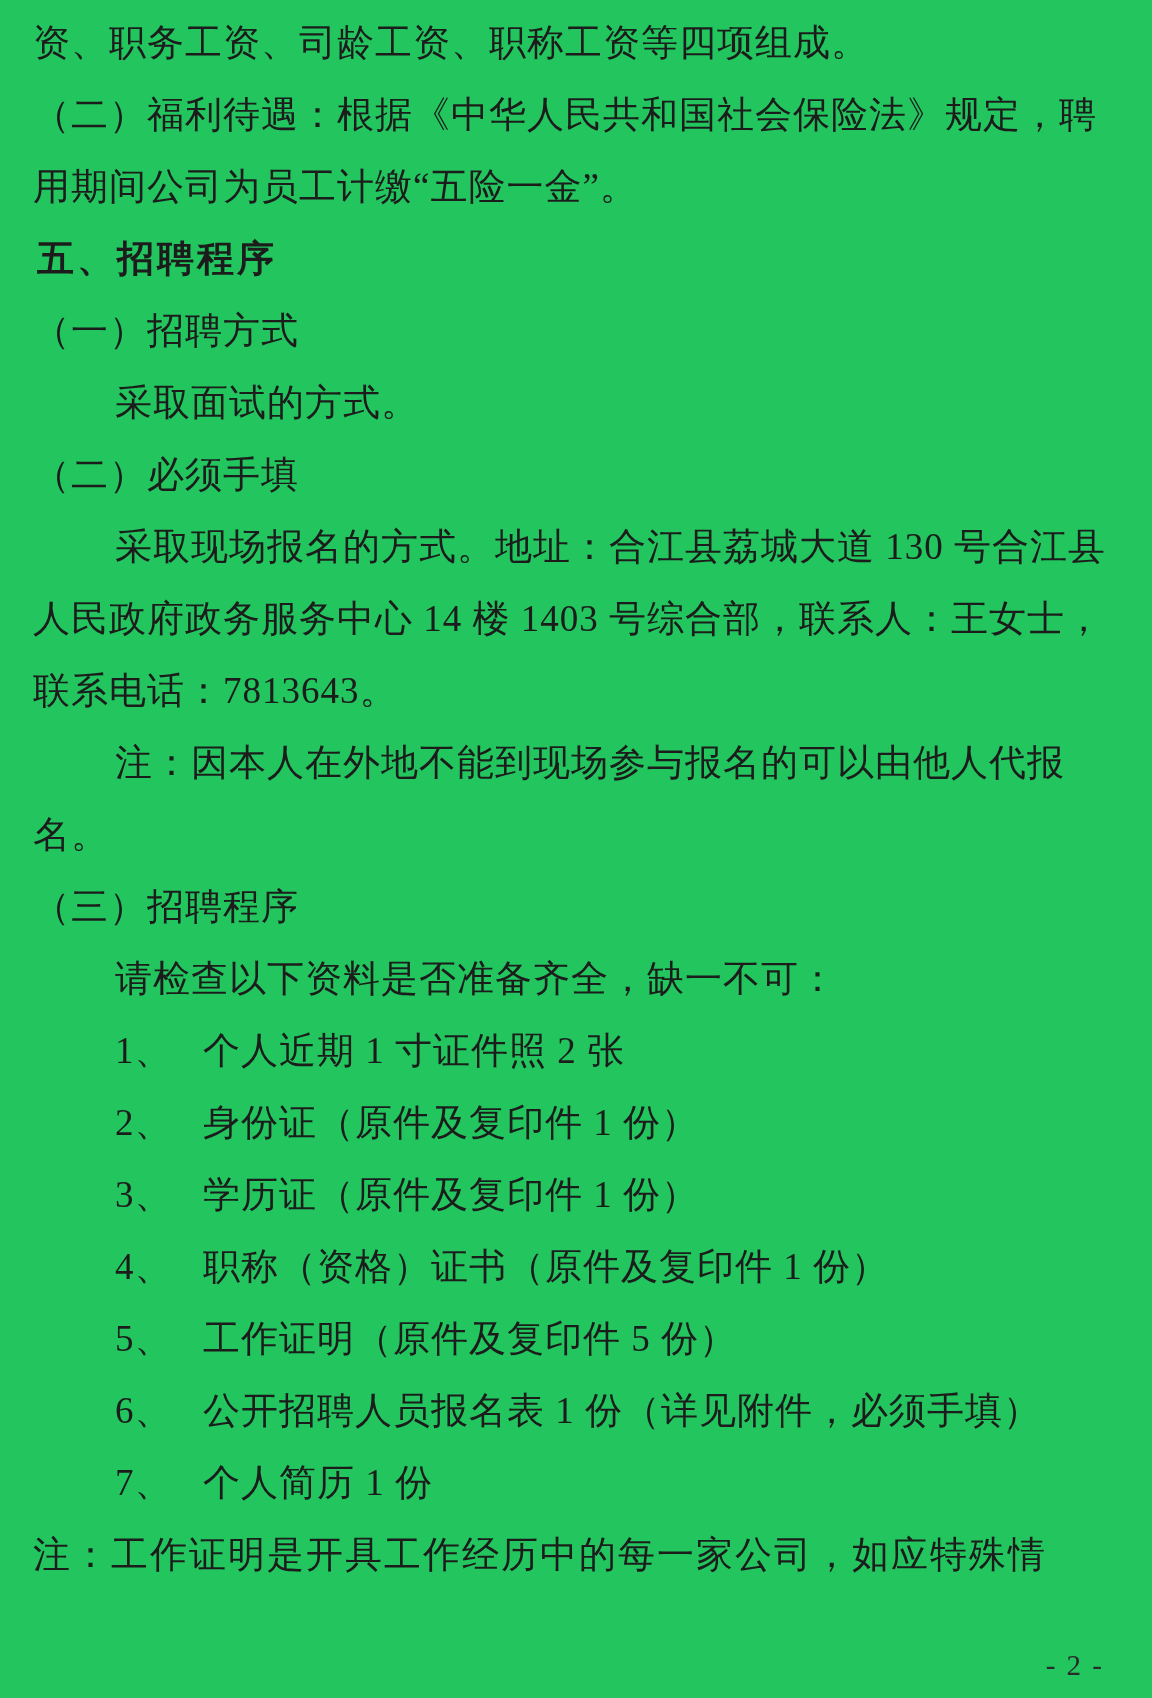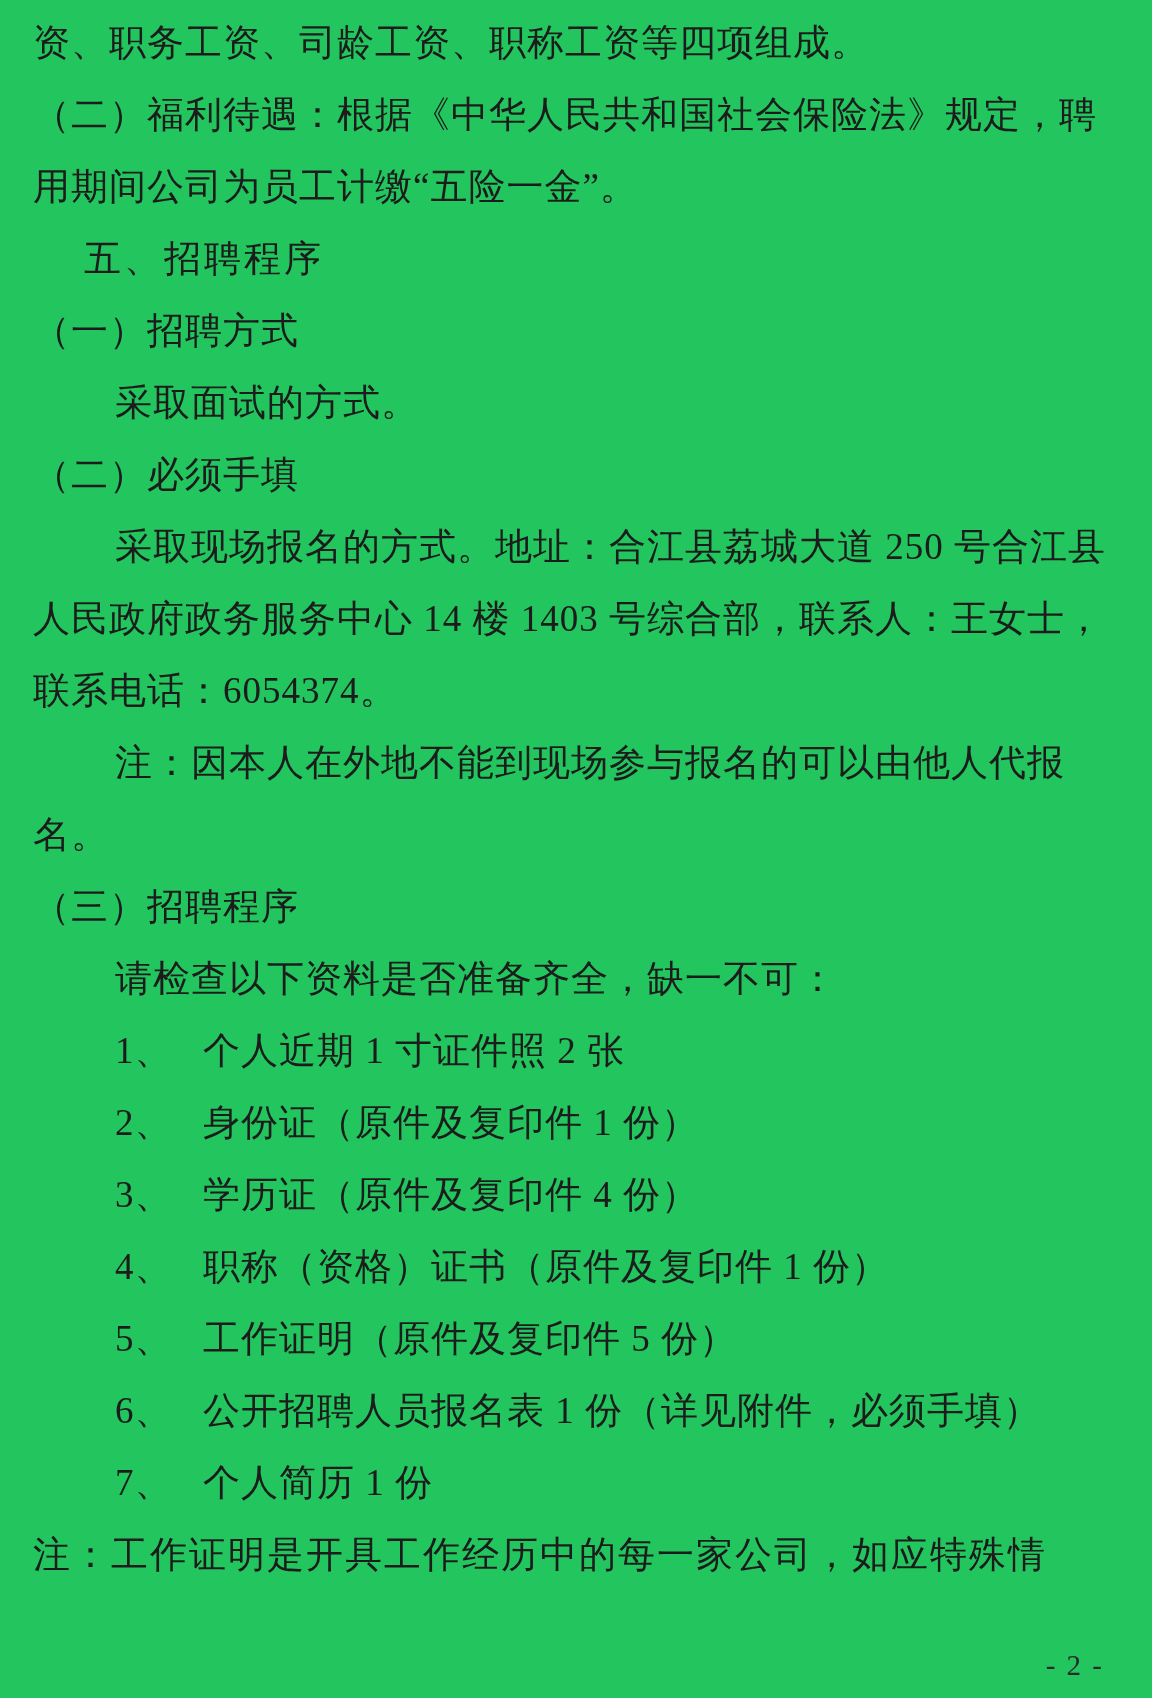--- a/index.html
+++ b/index.html
@@ -20,21 +20,21 @@
   .doc {
     padding: 7px 40px 0 33px;
   }
   .line {
     font-size: 37px;
     line-height: 72px;
     letter-spacing: 1px;
     white-space: nowrap;
   }
   .indent { padding-left: 82px; }
-  .heading { font-weight: normal; letter-spacing: 3px; padding-left: 4px; margin-left: 47px; }
+  .heading { font-weight: bold; letter-spacing: 3px; padding-left: 4px; }
   .bold { font-weight: normal; }
   .note { letter-spacing: 2px; }
   .list { padding-left: 82px; }
   .num { display: inline-block; width: 88px; }
   .page-num {
     position: absolute;
     right: 48px;
     bottom: 16px;
     font-size: 29px;
     letter-spacing: 2px;
@@ -50,38 +50,38 @@
     <div class="line">资、职务工资、司龄工资、职称工资等四项组成。</div>
     <div class="line">（二）福利待遇：根据《中华人民共和国社会保险法》规定，聘</div>
     <div class="line">用期间公司为员工计缴“五险一金”。</div>
 
     <div class="line heading">五、招聘程序</div>
 
     <div class="line">（一）招聘方式</div>
     <div class="line indent">采取面试的方式。</div>
 
     <div class="line">（二）必须手填</div>
-    <div class="line indent">采取现场报名的方式。地址：合江县荔城大道 250 号合江县</div>
+    <div class="line indent">采取现场报名的方式。地址：合江县荔城大道 130 号合江县</div>
     <div class="line">人民政府政务服务中心 14 楼 1403 号综合部，联系人：王女士，</div>
-    <div class="line">联系电话：6054374。</div>
+    <div class="line">联系电话：7813643。</div>
 
     <div class="line indent">注：因本人在外地不能到现场参与报名的可以由他人代报</div>
     <div class="line">名。</div>
 
     <div class="line">（三）招聘程序</div>
     <div class="line indent">请检查以下资料是否准备齐全，缺一不可：</div>
 
     <div class="line list">
       <span class="num">1、</span><span>个人近期 1 寸证件照 2 张</span>
     </div>
     <div class="line list">
       <span class="num">2、</span><span>身份证（原件及复印件 1 份）</span>
     </div>
     <div class="line list">
-      <span class="num">3、</span><span>学历证（原件及复印件 4 份）</span>
+      <span class="num">3、</span><span>学历证（原件及复印件 1 份）</span>
     </div>
     <div class="line list">
       <span class="num">4、</span><span>职称（资格）证书（原件及复印件 1 份）</span>
     </div>
     <div class="line list">
       <span class="num">5、</span><span>工作证明（原件及复印件 5 份）</span>
     </div>
     <div class="line list">
       <span class="num">6、</span><span>公开招聘人员报名表 1 份（详见附件，必须手填）</span>
     </div>

